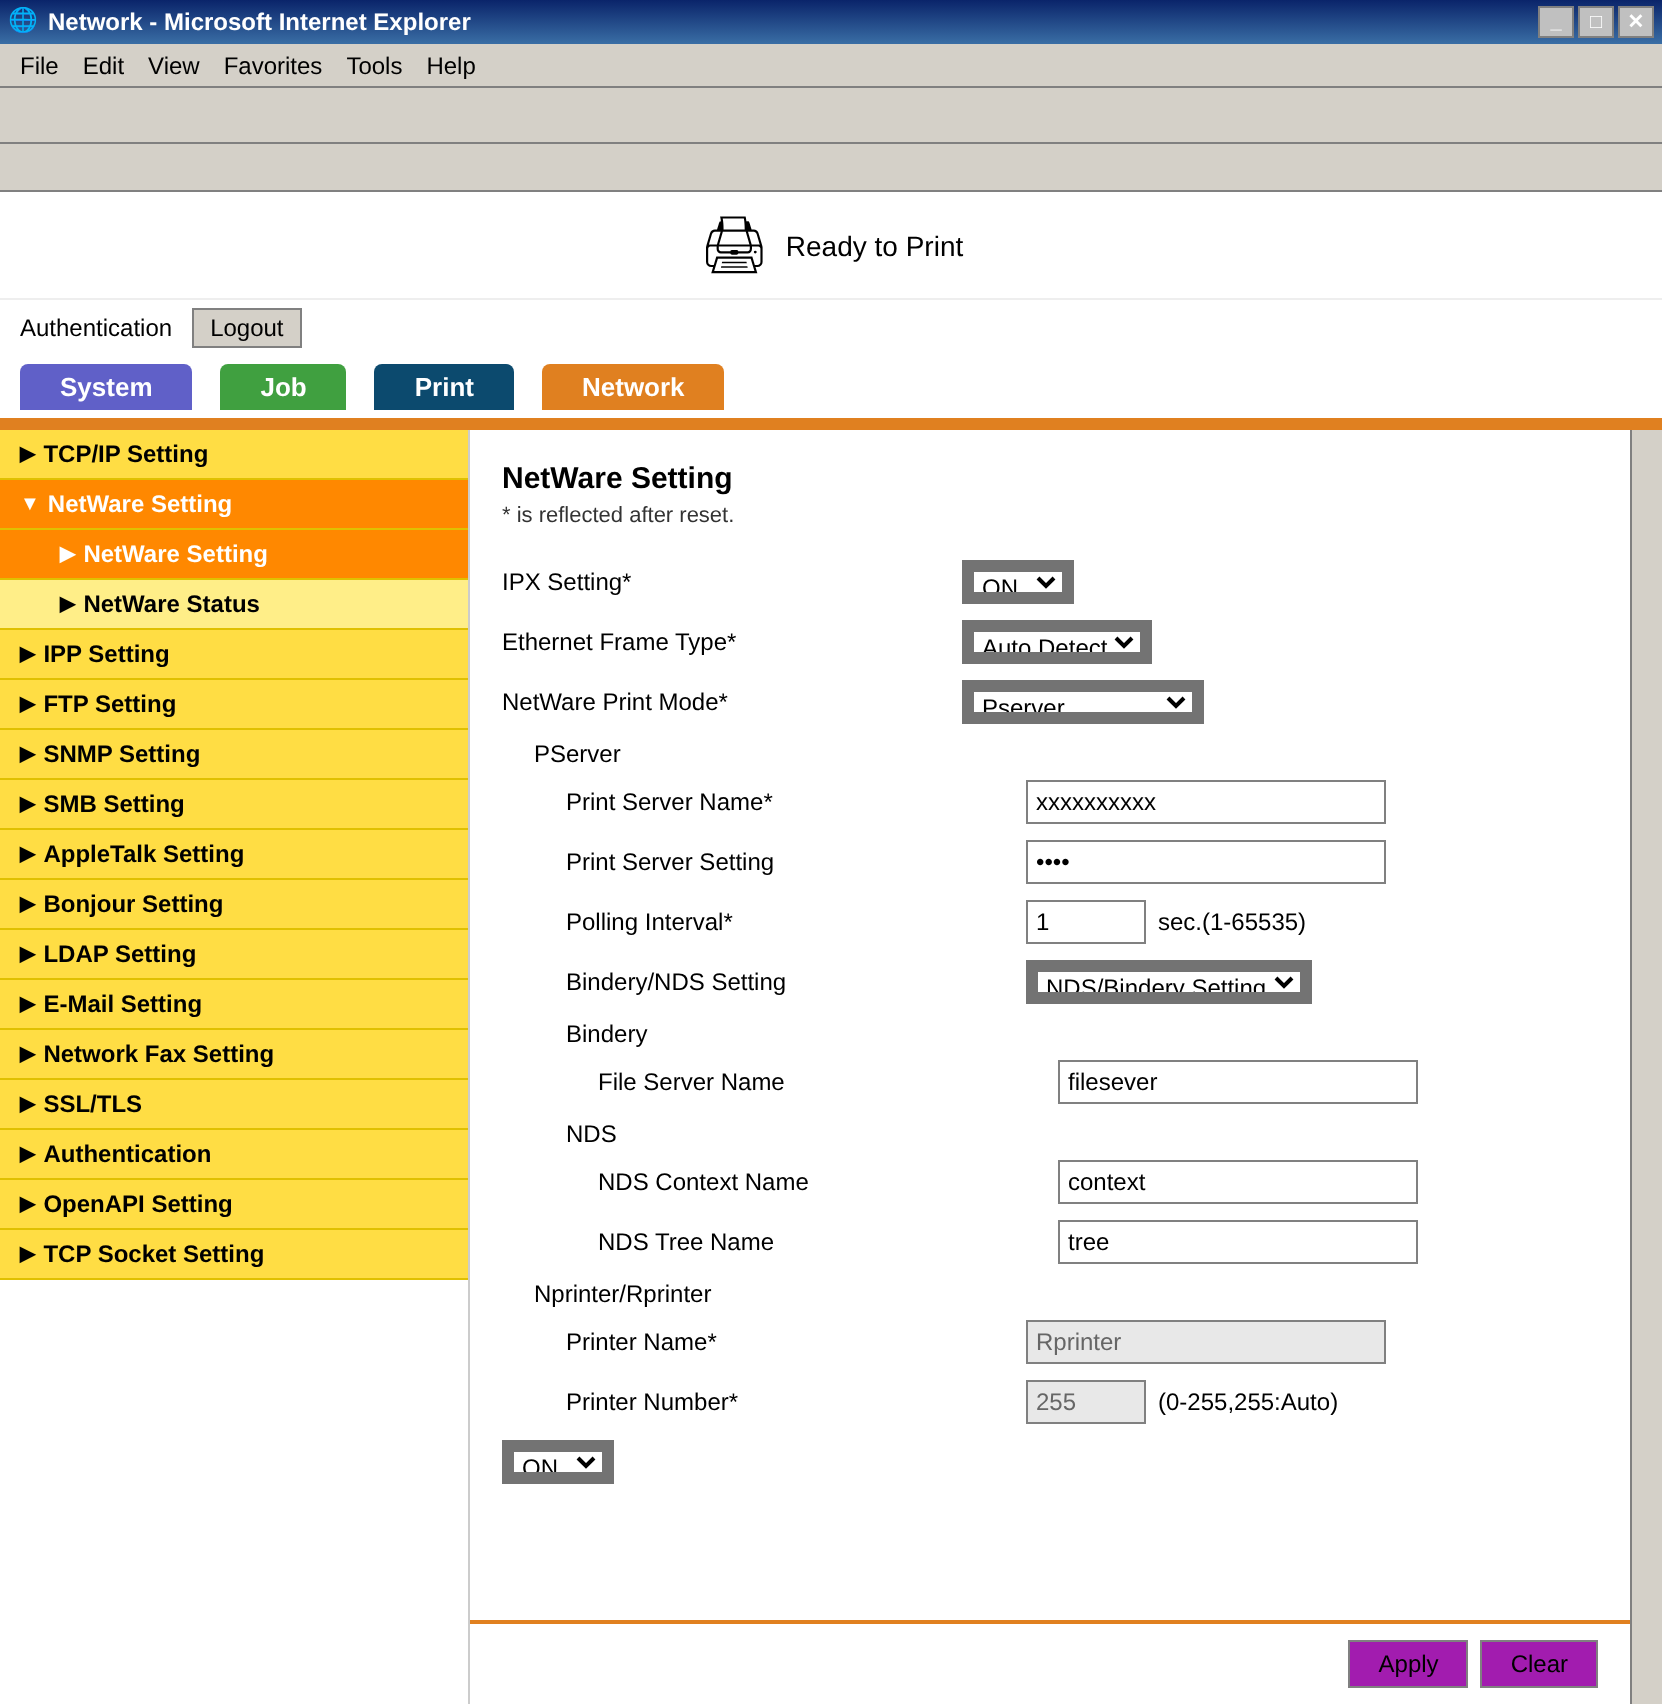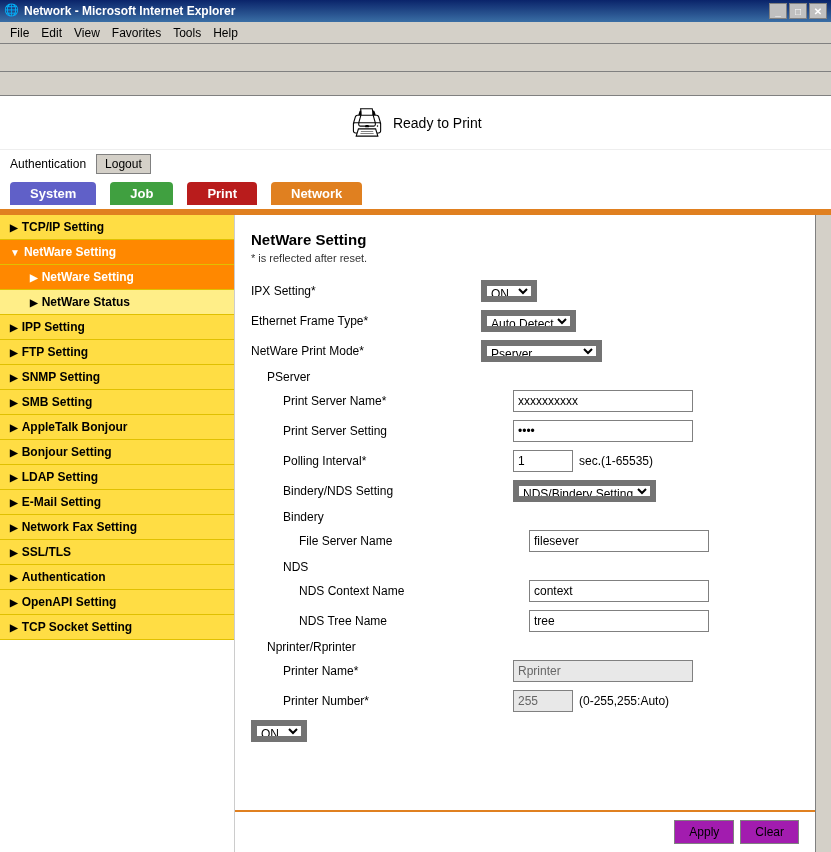--- a/index.html
+++ b/index.html
@@ -95,21 +95,21 @@
     .nav-tab {
       padding: 4px 20px;
       color: white;
       font-weight: bold;
       font-size: 13px;
       cursor: pointer;
       border-radius: 4px 4px 0 0;
     }
     .tab-system { background: #6060c8; }
     .tab-job { background: #40a040; }
-    .tab-print { background: #b91c1c; }
+    .tab-print { background: #0c4a6e; }
     .tab-network { background: #e08020; }
 
     
     .orange-bar {
       height: 6px;
       background: #e08020;
       margin: 0;
     }
 
     
@@ -310,21 +310,21 @@
       <div class="sidebar-item">
         <span class="arrow">▶</span>
         <span>SNMP Setting</span>
       </div>
       <div class="sidebar-item">
         <span class="arrow">▶</span>
         <span>SMB Setting</span>
       </div>
       <div class="sidebar-item">
         <span class="arrow">▶</span>
-        <span>AppleTalk Bonjour</span>
+        <span>AppleTalk Setting</span>
       </div>
       <div class="sidebar-item">
         <span class="arrow">▶</span>
         <span>Bonjour Setting</span>
       </div>
       <div class="sidebar-item">
         <span class="arrow">▶</span>
         <span>LDAP Setting</span>
       </div>
       <div class="sidebar-item">

